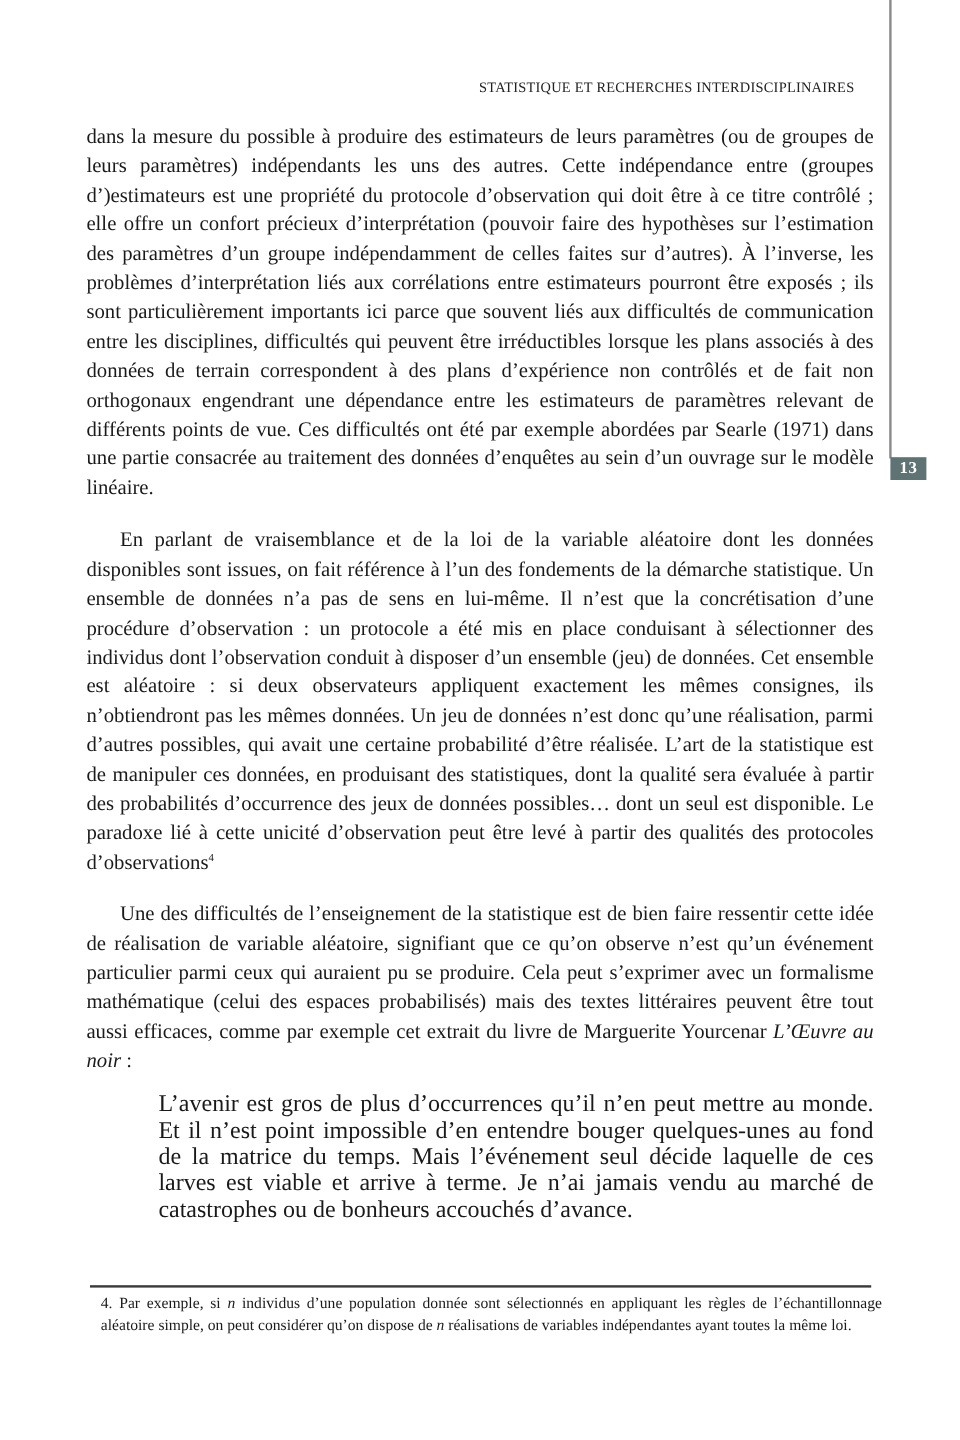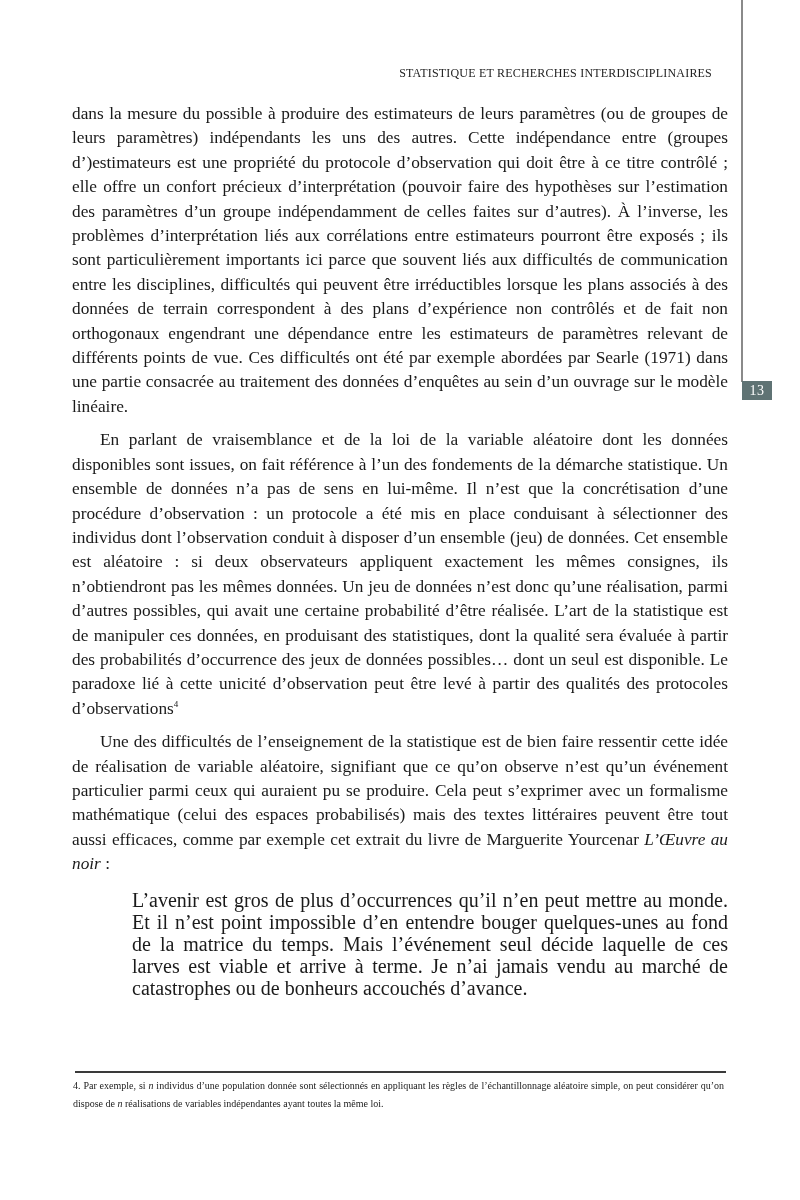--- a/index.html
+++ b/index.html
@@ -5,42 +5,42 @@
     html, body { margin: 0; padding: 0; }
     body {
       width: 800px; height: 1200px; background: #ffffff; position: relative; overflow: hidden;
       font-family: "Liberation Serif", "DejaVu Serif", serif; color: #1a1a1a;
     }
     .vline {
       position: absolute; left: 741px; top: 0; width: 2px; height: 382px; background: #8a8a8a;
     }
     .page-number {
       position: absolute; left: 742px; top: 381px; width: 30px; height: 19px;
-      background: #5f7374; color: #ffffff; font-size: 14px; font-weight: normal;
+      background: #5f7374; color: #ffffff; font-size: 14px; font-weight: bold;
       text-align: center; line-height: 19px; letter-spacing: 0.5px;
     }
     .running-head {
       position: absolute; right: 88px; top: 66px; font-size: 12px; letter-spacing: 0.2px;
       color: #222;
     }
     .body-text {
       position: absolute; left: 72px; top: 102px; width: 656px;
       font-size: 17.3px; line-height: 24.4px; text-align: justify;
     }
     .body-text p { margin: 0; }
-    .body-text p.indent { text-indent: 28px; margin-top: 9px; }
+    .body-text p.indent { text-indent: 28px; margin-top: 19px; }
     .quote {
       margin: 12px 0 0 60px !important; font-size: 20px; line-height: 22.2px; text-align: justify;
     }
     .footnote-rule {
       position: absolute; left: 75px; top: 1071px; width: 651px; height: 2px; background: #3a3a3a;
     }
     .footnote {
-      position: absolute; left: 73px; top: 1077px; width: 651px;
-      font-size: 10px; line-height: 18px; text-align: justify;
+      position: absolute; left: 84px; top: 1077px; width: 651px;
+      font-size: 13px; line-height: 18px; text-align: justify;
     }
     sup { font-size: 9px; vertical-align: super; line-height: 0; }
     i { font-style: italic; }
   </style>
 </head>
 <body>
 
 <div class="vline"></div>
 <div class="page-number">13</div>
 

